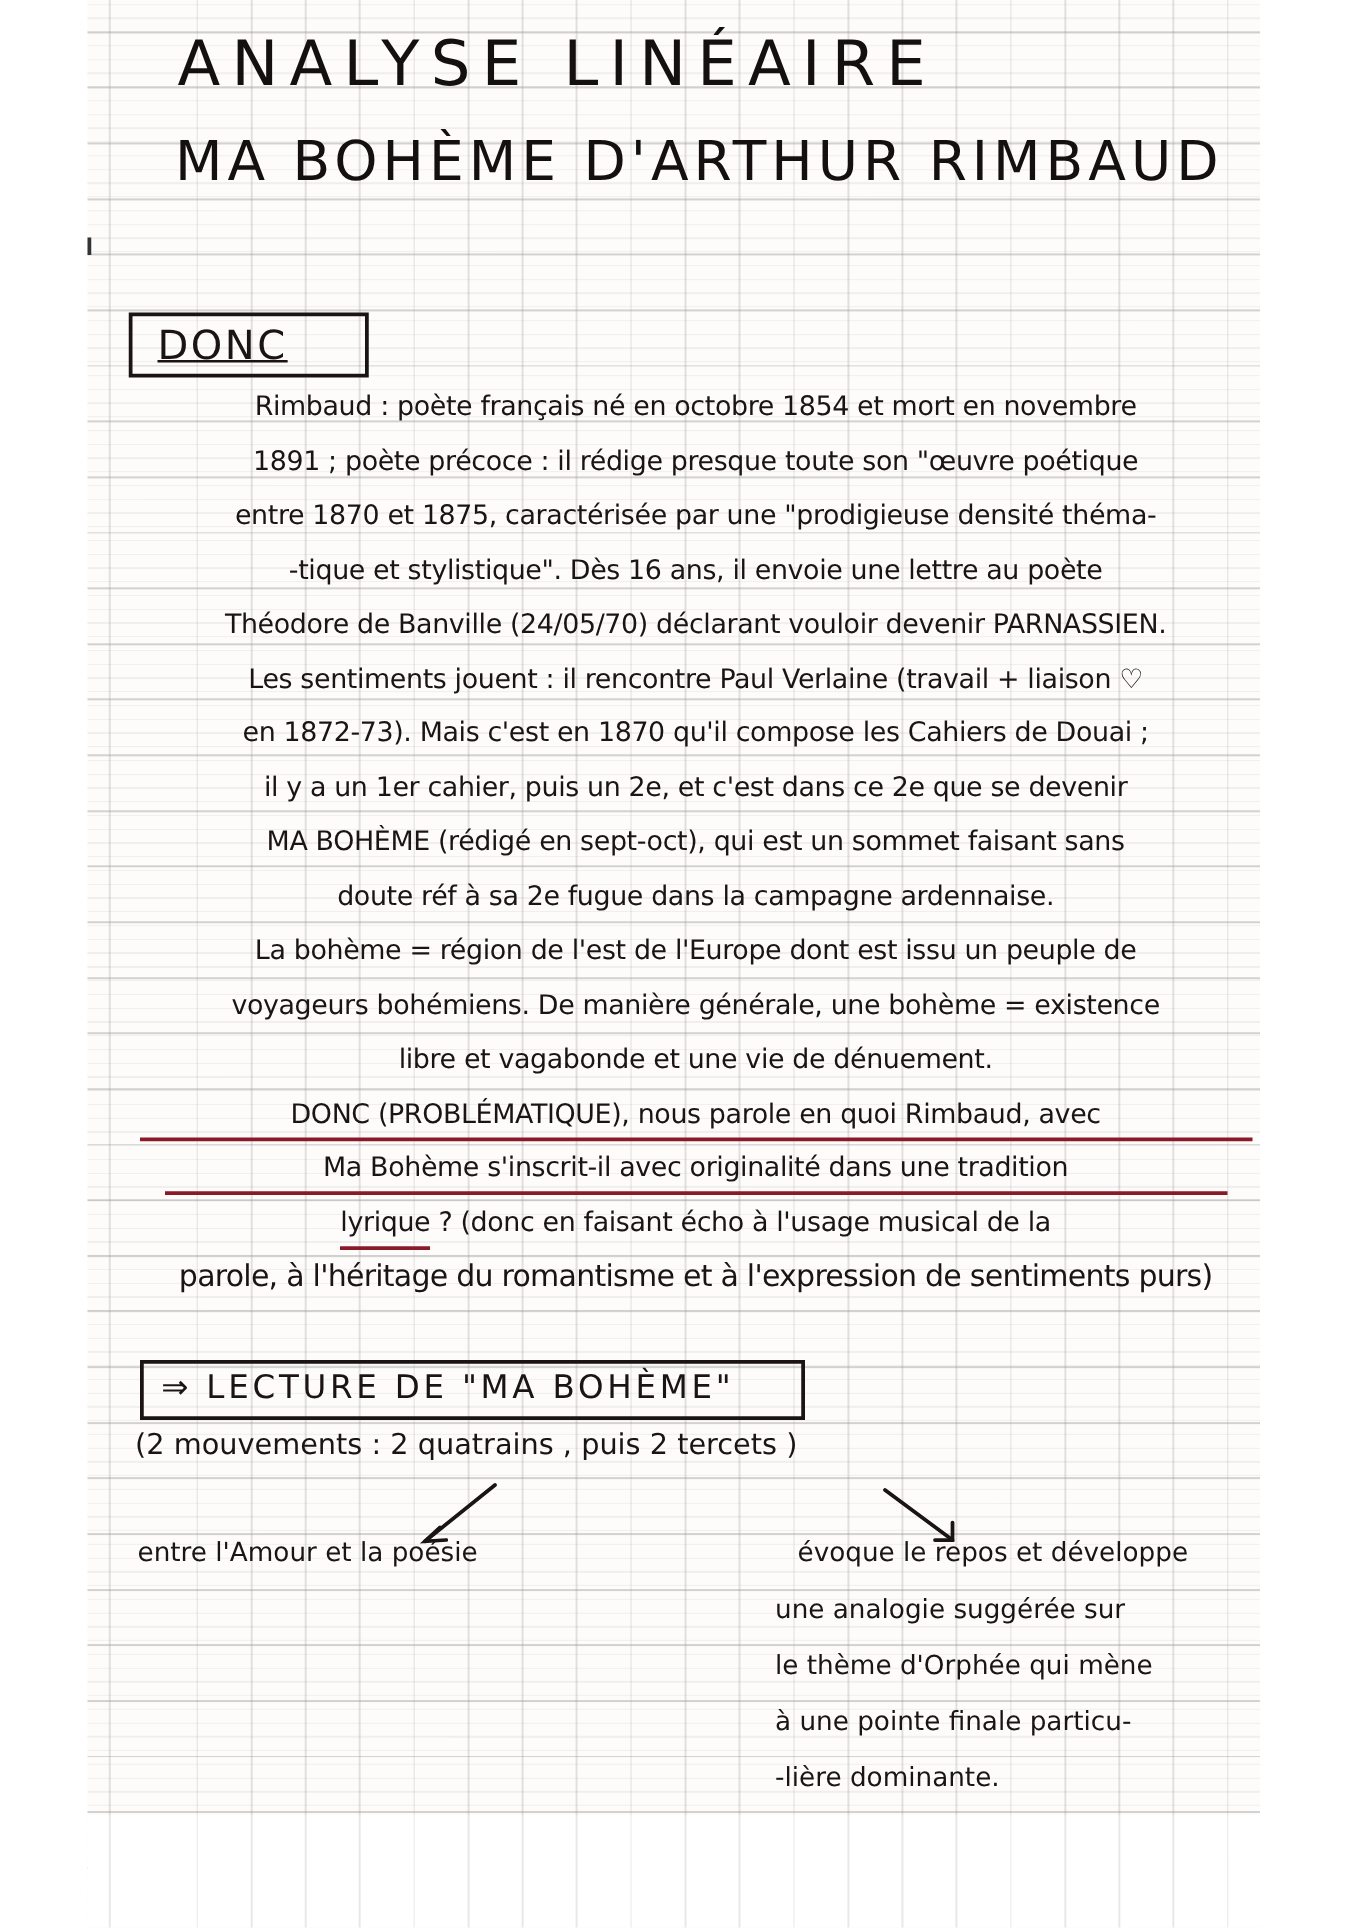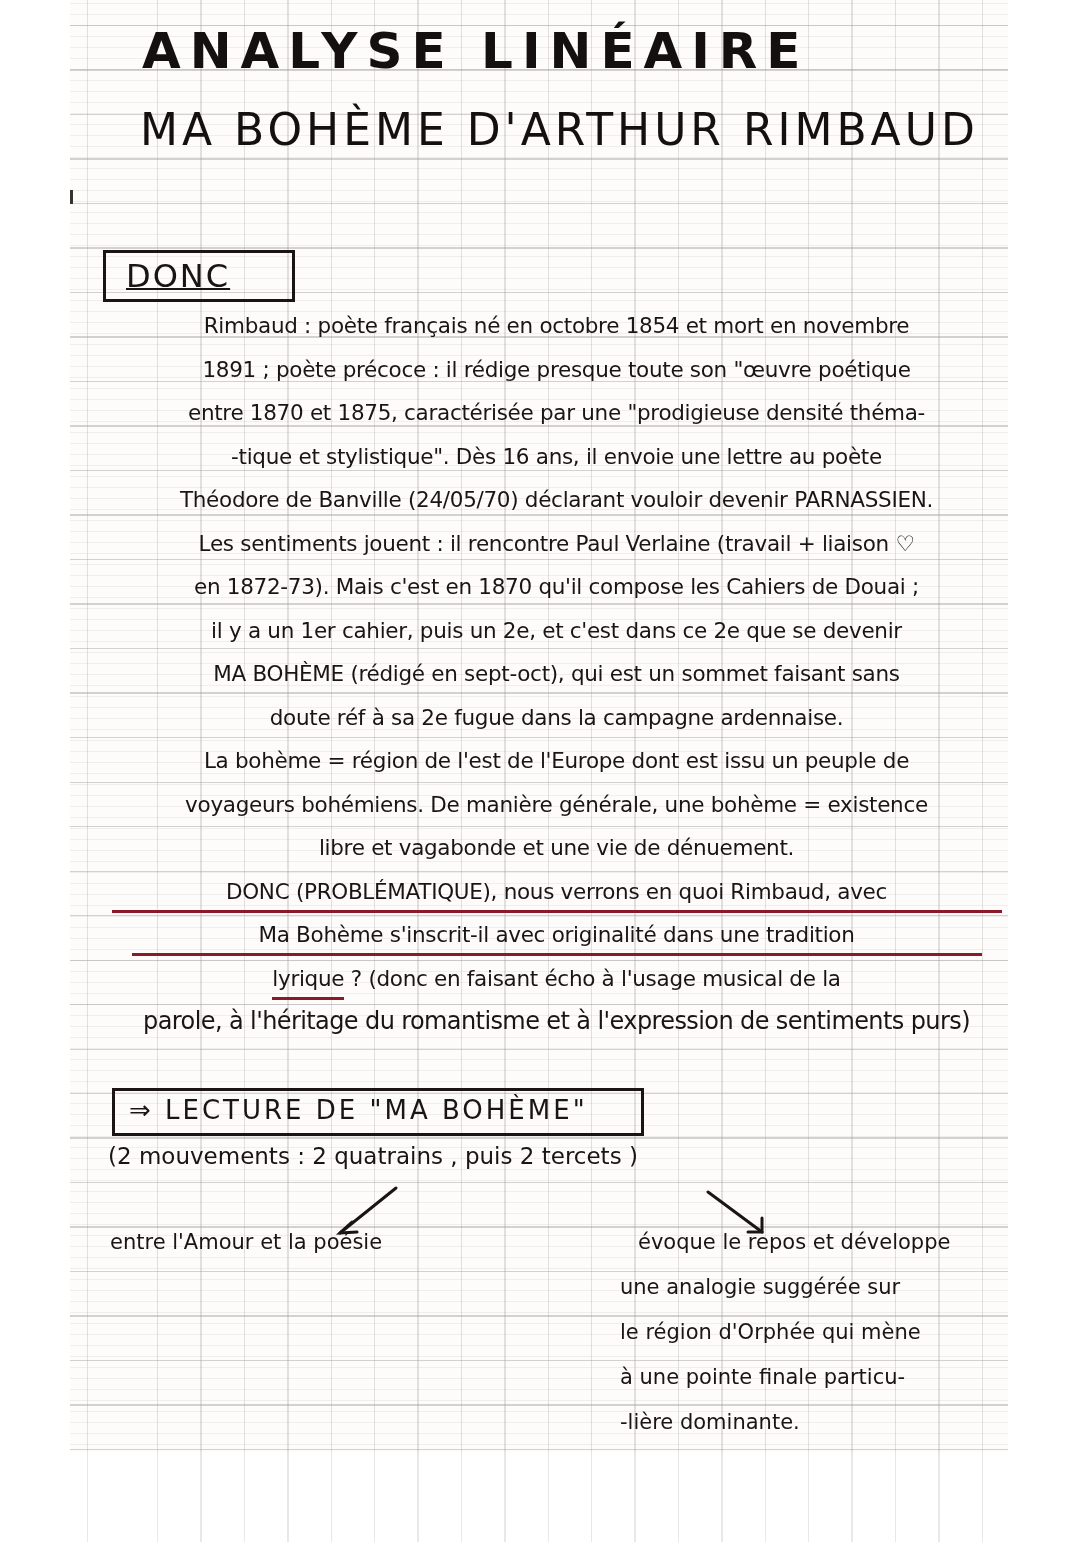--- a/index.html
+++ b/index.html
@@ -18,21 +18,21 @@
   }
   .paper-bottom {
     position: absolute; left: 70px; top: 1452px; width: 938px; height: 90px;
     background-color: #ffffff;
     background-image: repeating-linear-gradient(to right, transparent 0, transparent 42px, rgba(150,150,150,0.22) 42px, rgba(150,150,150,0.22) 43.4px);
     background-position: 45px 0;
   }
   .margin-tick { position:absolute; left:70px; top:190px; width:3px; height:14px; background:#333; }
 
   .hand { position: absolute; white-space: nowrap; font-family: "DejaVu Sans", sans-serif; }
-  .title1 { left: 142px; top: 22px; font-size: 50px; letter-spacing: 9px; font-weight: 700; color:#141010; }
+  .title1 { left: 142px; top: 22px; font-size: 50px; letter-spacing: 9px; font-weight: 400; color:#141010; }
   .title2 { left: 140px; top: 104px; font-size: 44px; letter-spacing: 4px; color:#141010; }
 
   .boxed {
     position: absolute; border: 3px solid #1a1414; padding: 0 12px;
   }
   .intro-box { left: 103px; top: 250px; width: 162px; height: 46px; }
   .intro-box span { font-size: 32px; letter-spacing: 2px; position:absolute; left:20px; top:4px; text-decoration: underline; text-decoration-thickness: 2px; }
 
   .lines { position: absolute; left: 104px; top: 304px; width: 905px; text-align: center; }
   .line {
@@ -75,21 +75,21 @@
   <div class="line">Théodore de Banville (24/05/70) déclarant vouloir devenir PARNASSIEN.</div>
   <div class="line">Les sentiments jouent : il rencontre Paul Verlaine (travail + liaison ♡</div>
   <div class="line">en 1872-73). Mais c'est en 1870 qu'il compose les Cahiers de Douai ;</div>
   <div class="line">il y a un 1er cahier, puis un 2e, et c'est dans ce 2e que se devenir</div>
   <div class="line">MA BOHÈME (rédigé en sept-oct), qui est un sommet faisant sans</div>
   <div class="line">doute réf à sa 2e fugue dans la campagne ardennaise.</div>
   <div class="line">La bohème = région de l'est de l'Europe dont est issu un peuple de</div>
   <div class="line">voyageurs bohémiens. De manière générale, une bohème = existence</div>
   <div class="line">libre et vagabonde et une vie de dénuement.</div>
   <div class="line">
-    <span class="underlined" style="width:890px">DONC (PROBLÉMATIQUE), nous verrons en quoi Rimbaud, avec</span>
+    <span class="underlined" style="width:890px">DONC (PROBLÉMATIQUE), nous parole en quoi Rimbaud, avec</span>
   </div>
   <div class="line">
     <span class="underlined" style="width:850px">Ma Bohème s'inscrit-il avec originalité dans une tradition</span>
   </div>
   <div class="line">
     <span class="underlined">lyrique</span><span> ? (donc en faisant écho à l'usage musical de la</span>
   </div>
   <div class="line" style="font-size:24px;letter-spacing:-0.6px">parole, à l'héritage du romantisme et à l'expression de sentiments purs)</div>
 </div>
 
@@ -110,16 +110,16 @@
   </g>
 </svg>
 
 <div class="col-left">
   <div class="col-line">entre l'Amour et la poésie</div>
 </div>
 
 <div class="col-right">
   <div class="col-line" style="padding-left:18px">évoque le repos et développe</div>
   <div class="col-line">une analogie suggérée sur</div>
-  <div class="col-line">le région d'Orphée qui mène</div>
+  <div class="col-line">le thème d'Orphée qui mène</div>
   <div class="col-line">à une pointe finale particu-</div>
   <div class="col-line">-lière dominante.</div>
 </div>
 
 </body></html>

